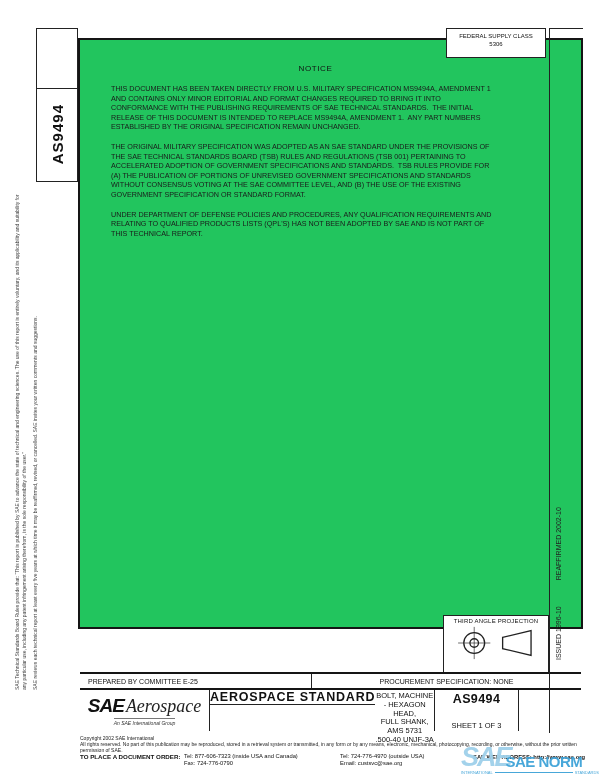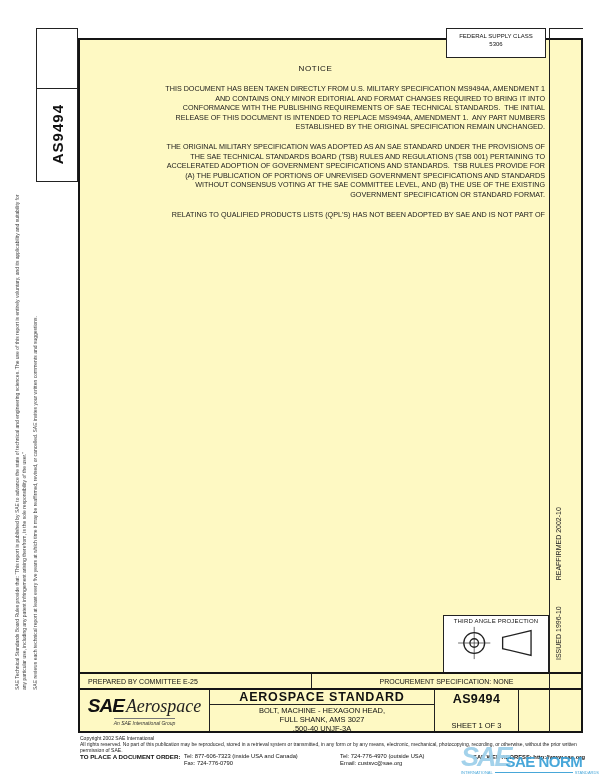--- a/index.html
+++ b/index.html
@@ -22,29 +22,29 @@
     border:1.5px solid #222; background:#fff;
   }
   .tab-cell-empty { height:60px; border-bottom:1.5px solid #222; }
   .tab-cell-label { height:91px; display:flex; align-items:center; justify-content:center; }
   .tab-vtext {
     writing-mode:vertical-rl; transform:rotate(180deg);
     font-weight:bold; font-size:15px; letter-spacing:1px; color:#111;
   }
   
   .frame {
-    position:absolute; left:78px; top:38px; width:505px; height:695px;
-    border:2px solid #151515; background:#fef9c3;
+    position:absolute; left:78px; top:38px; width:505px; height:591px;
+    border:2px solid #151515; background:#22c55e;
   }
   .notice {
     position:absolute; left:0; top:24px; width:471px; text-align:center;
     font-size:8px; letter-spacing:0.6px; color:#111;
   }
   .paras { position:absolute; left:31px; top:44px; width:434px; }
-  .para { font-size:7.2px; line-height:9.6px; margin-bottom:10px; white-space:pre; color:#1a1a1a;text-align:right; }
+  .para { font-size:7.2px; line-height:9.6px; margin-bottom:10px; white-space:pre; color:#1a1a1a; }
   
   .proj {
     position:absolute; left:363px; top:575px; width:106px; height:59px;
     border:1.5px solid #222; background:#fff; text-align:center;
   }
   .proj-label { font-size:6px; margin-top:2px; letter-spacing:0.2px; }
   .proj svg { display:block; margin:1px auto 0 auto; }
   
   .rowA {
     position:absolute; left:0; top:632px; width:501px; height:16px;
@@ -56,21 +56,21 @@
   .rowB {
     position:absolute; left:0; top:648px; width:501px; height:43px;
     border-top:2px solid #151515; display:flex;
   }
   .logo-cell { width:130px; border-right:1.5px solid #222;
     display:flex; flex-direction:column; align-items:center; justify-content:center; }
   .logo-row { display:flex; align-items:baseline; }
   .logo-sae { font-weight:900; font-style:italic; font-size:19px; letter-spacing:-1px; color:#111; }
   .logo-aero { font-family:"Liberation Serif", serif; font-style:italic; font-size:18px; margin-left:2px; color:#222; }
   .logo-sub { font-size:5px; font-style:italic; color:#333; margin-top:1px; border-top:0.5px solid #777; padding-top:1px; }
-  .title-cell { width:225px; border-right:1.5px solid #222; display:flex; flex-direction:column; }
+  .title-cell { width:225px; border-right:1.5px solid #222; display:flex; flex-direction:row; }
   .title-head { height:15px; border-bottom:1.5px solid #222; display:flex; align-items:center; justify-content:center;
     font-weight:bold; font-size:12.5px; letter-spacing:0.8px; }
   .title-lines { flex:1; font-size:7.5px; line-height:8.8px; text-align:center; padding-top:2px; }
   .num-cell { width:84px; border-right:1.5px solid #222;
     display:flex; flex-direction:column; align-items:center; justify-content:center; }
   .num-doc { font-weight:bold; font-size:12.5px; letter-spacing:0.4px; }
   .num-sheet { font-size:7.5px; margin-top:15px; }
   .blank-cell { flex:1; }
   
   .strip {
@@ -121,21 +121,21 @@
     </div>
   </div>
 
   <div class="frame">
 
     <div class="notice">NOTICE</div>
 
     <div class="paras">
       <div class="para"><div>THIS DOCUMENT HAS BEEN TAKEN DIRECTLY FROM U.S. MILITARY SPECIFICATION MS9494A, AMENDMENT 1</div><div>AND CONTAINS ONLY MINOR EDITORIAL AND FORMAT CHANGES REQUIRED TO BRING IT INTO</div><div>CONFORMANCE WITH THE PUBLISHING REQUIREMENTS OF SAE TECHNICAL STANDARDS.  THE INITIAL</div><div>RELEASE OF THIS DOCUMENT IS INTENDED TO REPLACE MS9494A, AMENDMENT 1.  ANY PART NUMBERS</div><div>ESTABLISHED BY THE ORIGINAL SPECIFICATION REMAIN UNCHANGED.</div></div>
       <div class="para"><div>THE ORIGINAL MILITARY SPECIFICATION WAS ADOPTED AS AN SAE STANDARD UNDER THE PROVISIONS OF</div><div>THE SAE TECHNICAL STANDARDS BOARD (TSB) RULES AND REGULATIONS (TSB 001) PERTAINING TO</div><div>ACCELERATED ADOPTION OF GOVERNMENT SPECIFICATIONS AND STANDARDS.  TSB RULES PROVIDE FOR</div><div>(A) THE PUBLICATION OF PORTIONS OF UNREVISED GOVERNMENT SPECIFICATIONS AND STANDARDS</div><div>WITHOUT CONSENSUS VOTING AT THE SAE COMMITTEE LEVEL, AND (B) THE USE OF THE EXISTING</div><div>GOVERNMENT SPECIFICATION OR STANDARD FORMAT.</div></div>
-      <div class="para"><div>RELATING TO QUALIFIED PRODUCTS LISTS (QPL'S) HAS NOT BEEN ADOPTED BY SAE AND IS NOT PART OF</div></div>
+      <div class="para"><div>UNDER DEPARTMENT OF DEFENSE POLICIES AND PROCEDURES, ANY QUALIFICATION REQUIREMENTS AND</div><div>RELATING TO QUALIFIED PRODUCTS LISTS (QPL'S) HAS NOT BEEN ADOPTED BY SAE AND IS NOT PART OF</div><div>THIS TECHNICAL REPORT.</div></div>
     </div>
 
     <div class="proj">
       <div class="proj-label">THIRD ANGLE PROJECTION</div>
       <svg width="96" height="36" viewBox="0 0 100 38">
         <g stroke="#222" fill="none" stroke-width="1.4">
           <circle cx="27" cy="19" r="11"></circle>
           <circle cx="27" cy="19" r="4.5"></circle>
         </g>
         <g stroke="#222" fill="none" stroke-width="0.7">
@@ -156,21 +156,21 @@
         <div class="logo-row">
           <span class="logo-sae">SAE</span>
           <span class="logo-aero">Aerospace</span>
         </div>
         <div class="logo-sub">An SAE International Group</div>
       </div>
       <div class="title-cell">
         <div class="title-head">AEROSPACE STANDARD</div>
         <div class="title-lines">
             <div>BOLT, MACHINE - HEXAGON HEAD,</div>
-            <div>FULL SHANK, AMS 3027</div>
+            <div>FULL SHANK, AMS 5731</div>
             <div>.500-40 UNJF-3A</div>
           </div>
       </div>
       <div class="num-cell">
         <div class="num-doc">AS9494</div>
         <div class="num-sheet">SHEET 1 OF 3</div>
       </div>
       <div class="blank-cell"></div>
     </div>
   </div>

